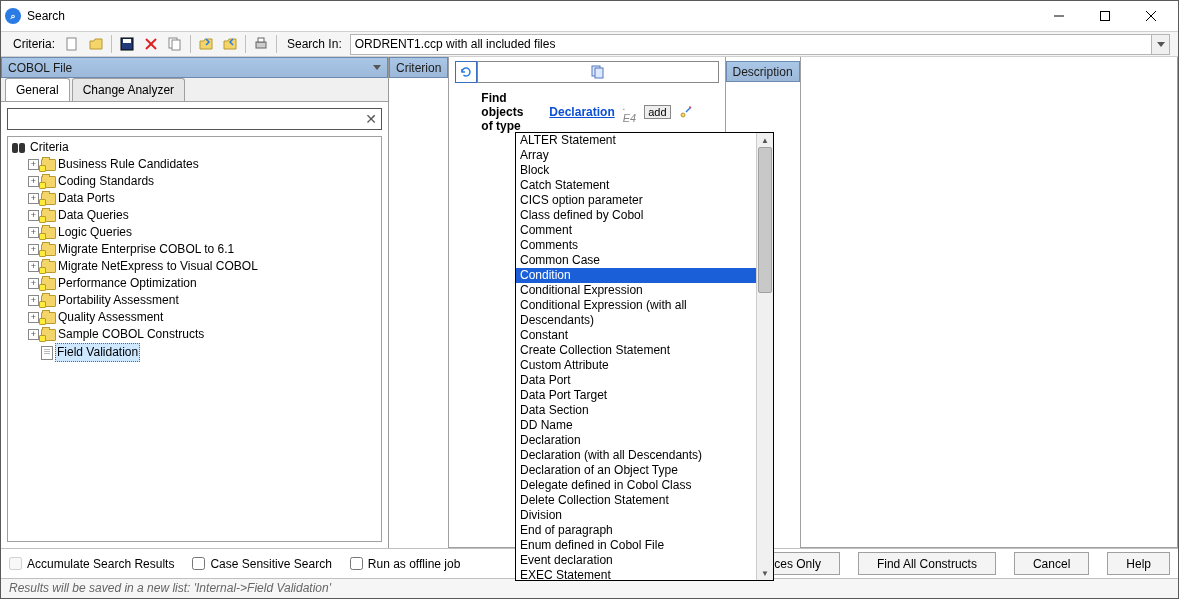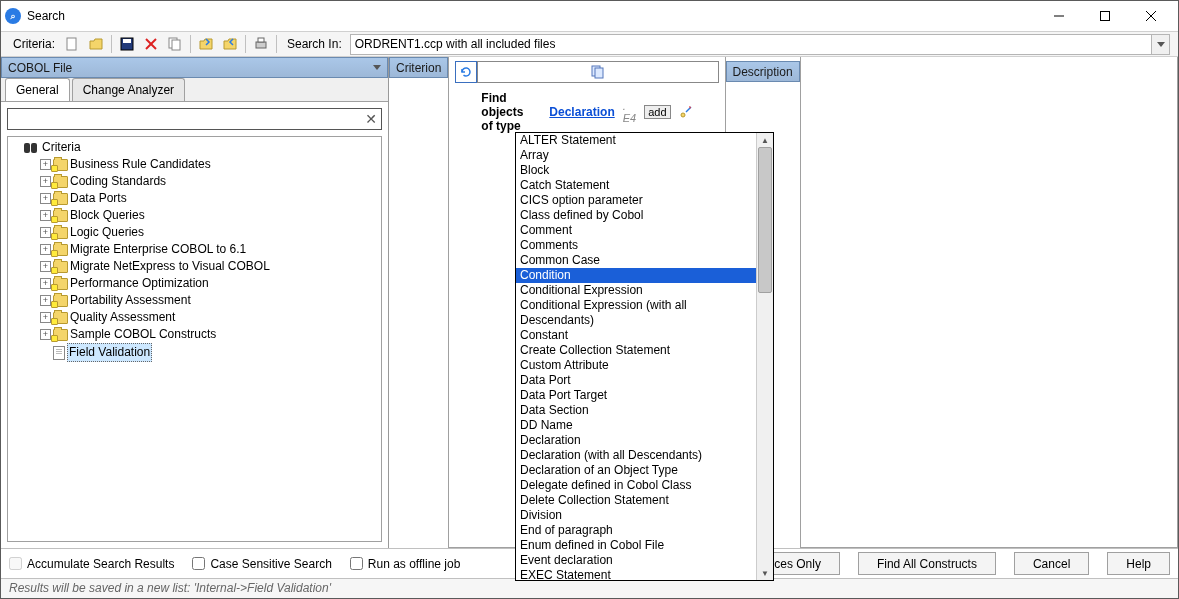--- a/index.html
+++ b/index.html
@@ -36,21 +36,21 @@
 .tabs { height:24px; display:flex; align-items:flex-end; background:#f0f0f0; border-bottom:1px solid #a0a0a0; padding-left:4px; }
 .tab { padding:4px 10px; border:1px solid #a0a0a0; border-bottom:none; background:#fff; margin-right:2px; border-radius:3px 3px 0 0; }
 .tab.inactive { background:#e8e8e8; }
 
 
 .filter-row { padding:6px; }
 .filter-box { height:22px; border:1px solid #555; display:flex; align-items:center; padding:0 4px; }
 .filter-box .clear { margin-left:auto; font-size:14px; color:#555; }
 
 
-.tree { flex:1; padding:2px 16px; overflow:auto; border:1px solid #a0a0a0; margin:0 6px 6px 6px; }
+.tree { flex:1; padding:2px 4px; overflow:auto; border:1px solid #a0a0a0; margin:0 6px 6px 6px; }
 .tree ul { list-style:none; }
 .tree li { white-space:nowrap; line-height:17px; }
 .tree .row { display:flex; align-items:center; gap:2px; }
 .tree .expander { width:11px; height:11px; border:1px solid #888; font-size:9px; line-height:9px; text-align:center; color:#555; background:#fff; }
 .tree .expander.none { border:none; background:transparent; }
 .tree .children { padding-left:16px; }
 .folder-icon { width:15px; height:12px; background:#f4d56a; border:1px solid #b89a30; border-radius:1px; position:relative; }
 .folder-icon::before { content:''; position:absolute; top:-3px; left:0; width:6px; height:2px; background:#f4d56a; border:1px solid #b89a30; border-bottom:none; }
 .lock-badge { position:absolute; width:7px; height:7px; background:#ffeb3b; border:1px solid #b89a30; bottom:-2px; left:-3px; border-radius:1px; }
 .binoc-icon { width:16px; height:14px; display:flex; gap:1px; align-items:center; }
@@ -241,21 +241,21 @@
                   </div>
                   <span class="text">Data Ports</span>
                 </div>
               </li>
               <li>
                 <div class="row">
                   <div class="expander">+</div>
                   <div class="folder-icon">
                     <div class="lock-badge"></div>
                   </div>
-                  <span class="text">Block Queries</span>
+                  <span class="text">Data Queries</span>
                 </div>
               </li>
               <li>
                 <div class="row">
                   <div class="expander">+</div>
                   <div class="folder-icon">
                     <div class="lock-badge"></div>
                   </div>
                   <span class="text">Logic Queries</span>
                 </div>

